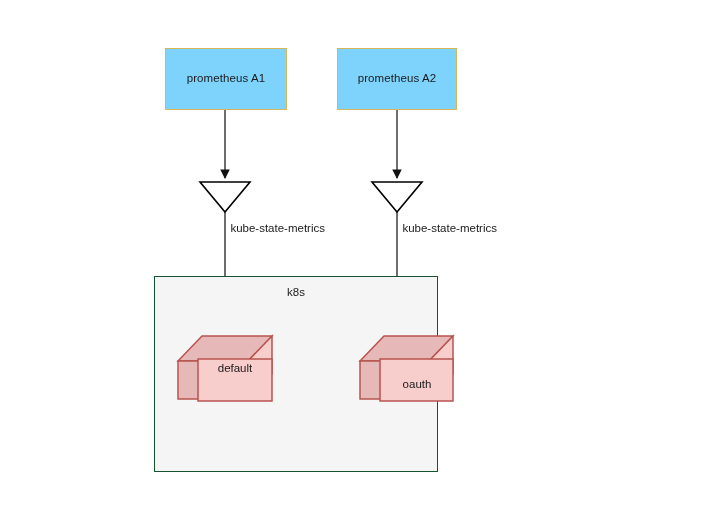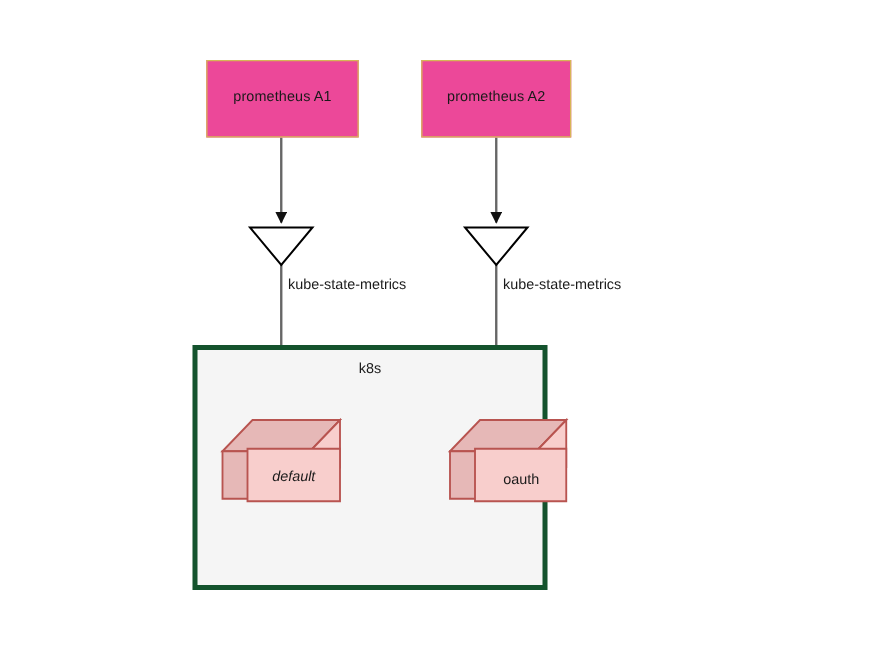--- a/index.html
+++ b/index.html
@@ -24,41 +24,41 @@
   }
 
   
   .node {
     position: absolute;
     box-sizing: border-box;
   }
 
   
   .proc-box {
-    background: #ec4899;
+    background: #7dd3fc;
     border: 1px solid #d6b656;
     display: flex;
     align-items: center;
     justify-content: center;
     font-size: 11.5px;
     color: #1a1a1a;
     letter-spacing: 0.1px;
     line-height: 1.2;
   }
   #proc-a1 { left: 165px; top: 48px; width: 122px; height: 62px; }
   #proc-a2 { left: 337px; top: 48px; width: 120px; height: 62px; align-items: center; }
 
   
   #k8s-container {
     left: 154px;
     top: 276px;
     width: 284px;
     height: 196px;
     background: #f5f5f5;
-    border: 4px solid #14532d;
+    border: 1px solid #14532d;
   }
   .container-title {
     position: absolute;
     top: 9px;
     left: 0;
     width: 100%;
     text-align: center;
     font-size: 11.5px;
     color: #1a1a1a;
     line-height: 1.2;
@@ -80,21 +80,21 @@
   
   .cube-label {
     position: absolute;
     font-size: 11.5px;
     color: #1a1a1a;
     text-align: center;
     white-space: nowrap;
     line-height: 1.2;
     pointer-events: none;
   }
-  #label-default { left: 190px; top: 376px; width: 90px; font-style: italic; }
+  #label-default { left: 190px; top: 362px; width: 90px; }
   #label-oauth   { left: 372px; top: 378px; width: 90px; }
 
   svg { display: block; }
 </style>
 </head>
 <body>
 
 <div id="canvas">
 
   <svg id="edge-layer" width="707" height="517" style="position:absolute;left:0;top:0;">

